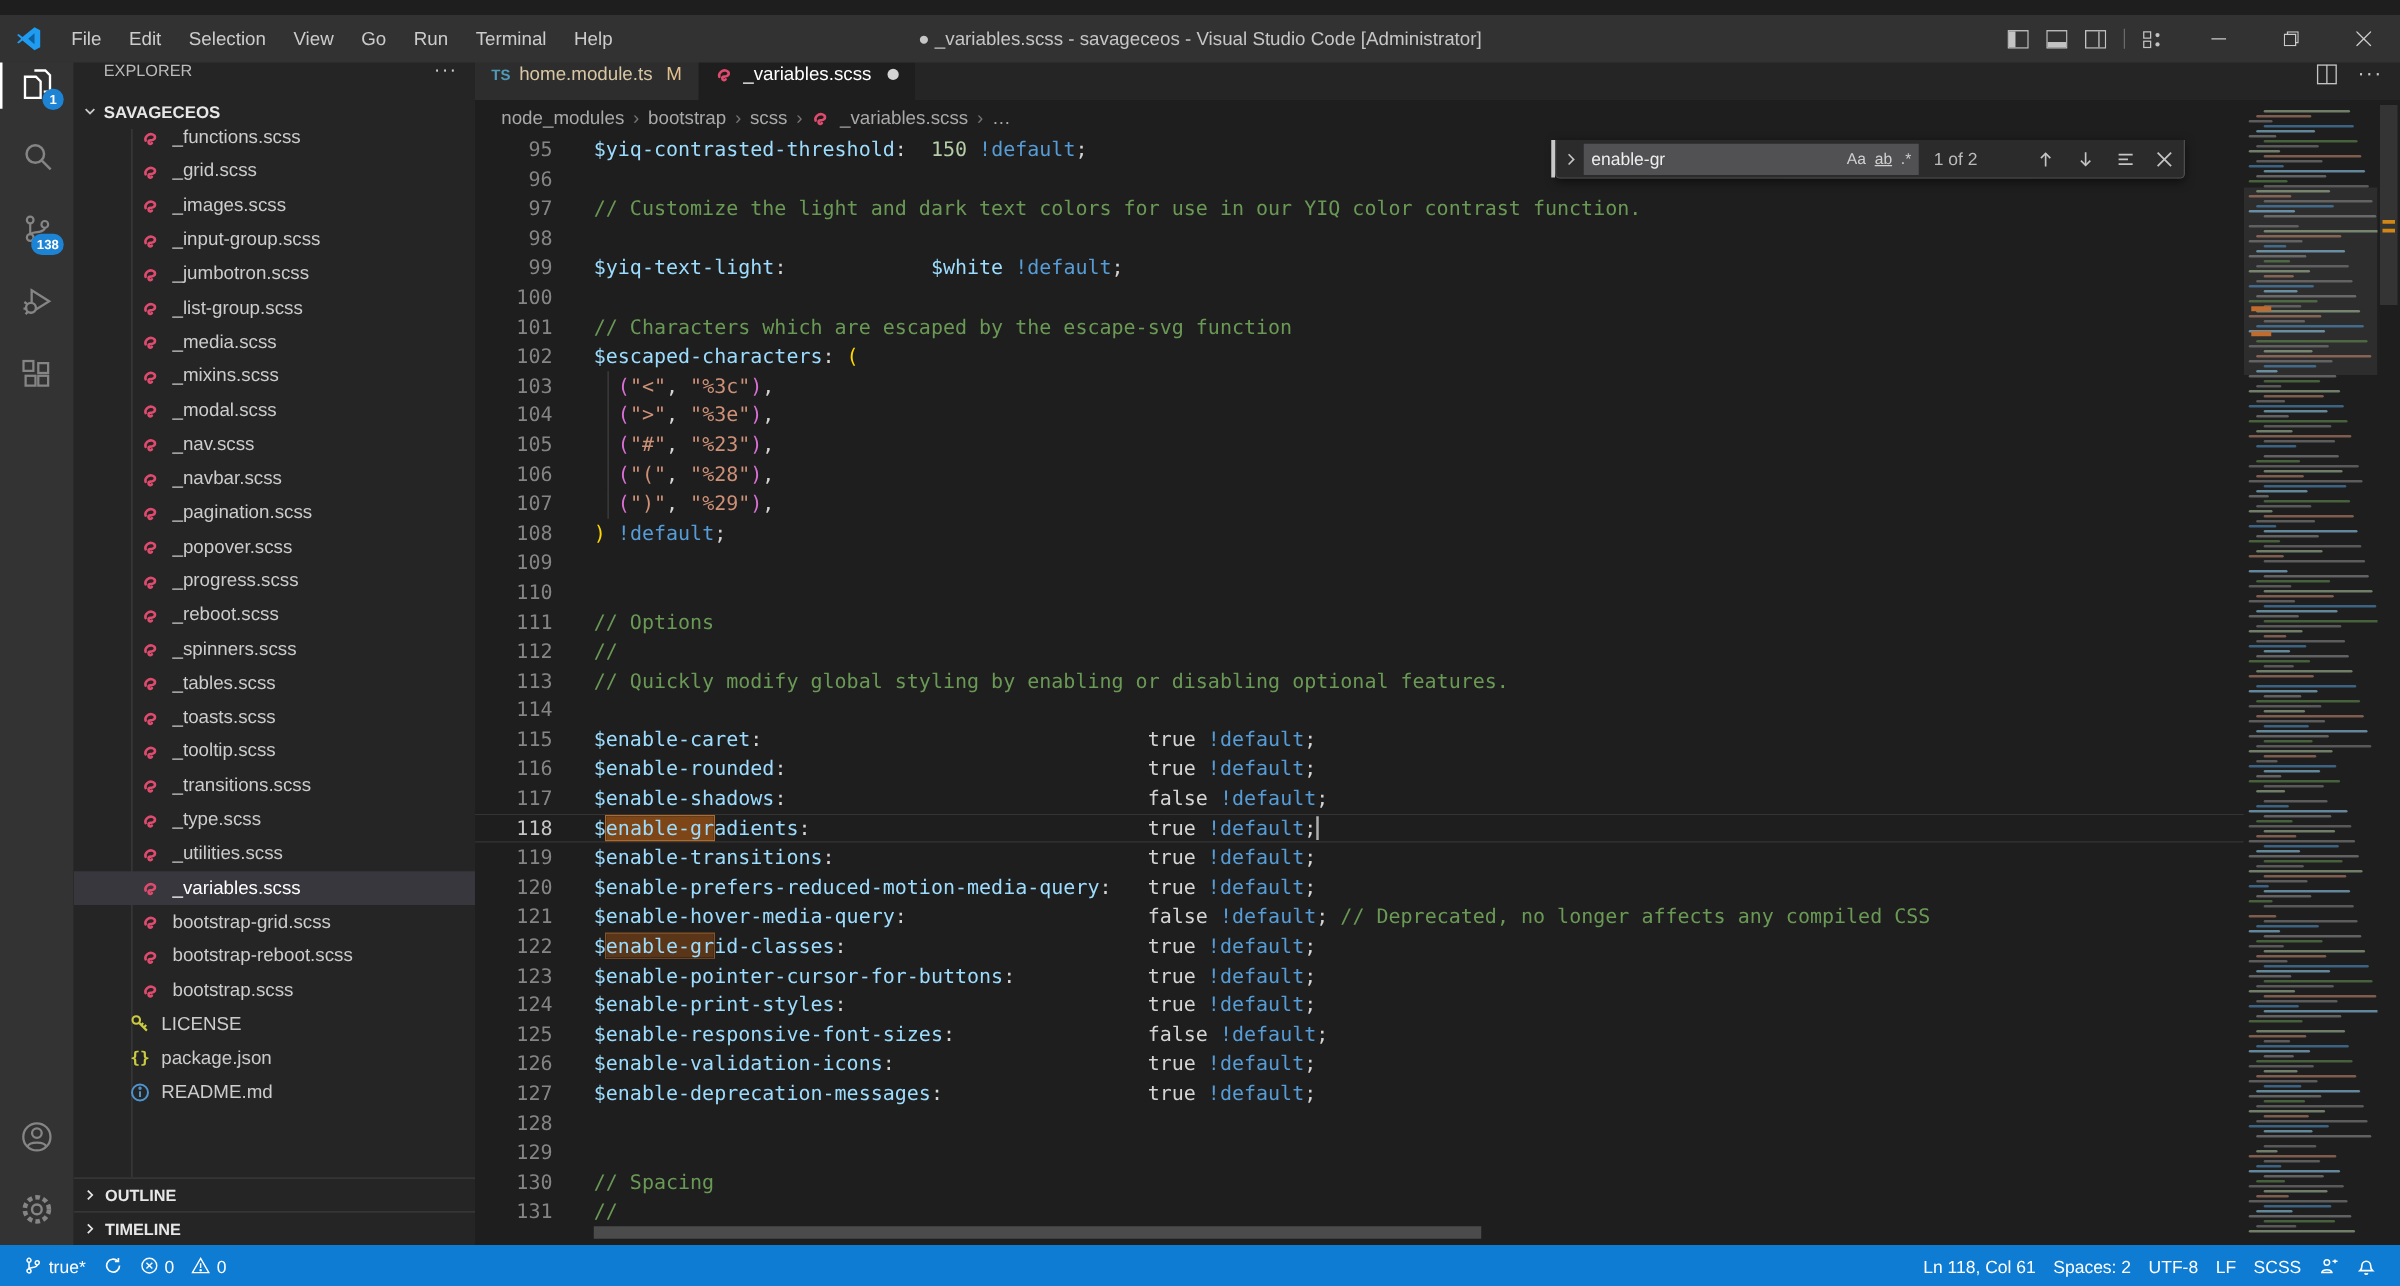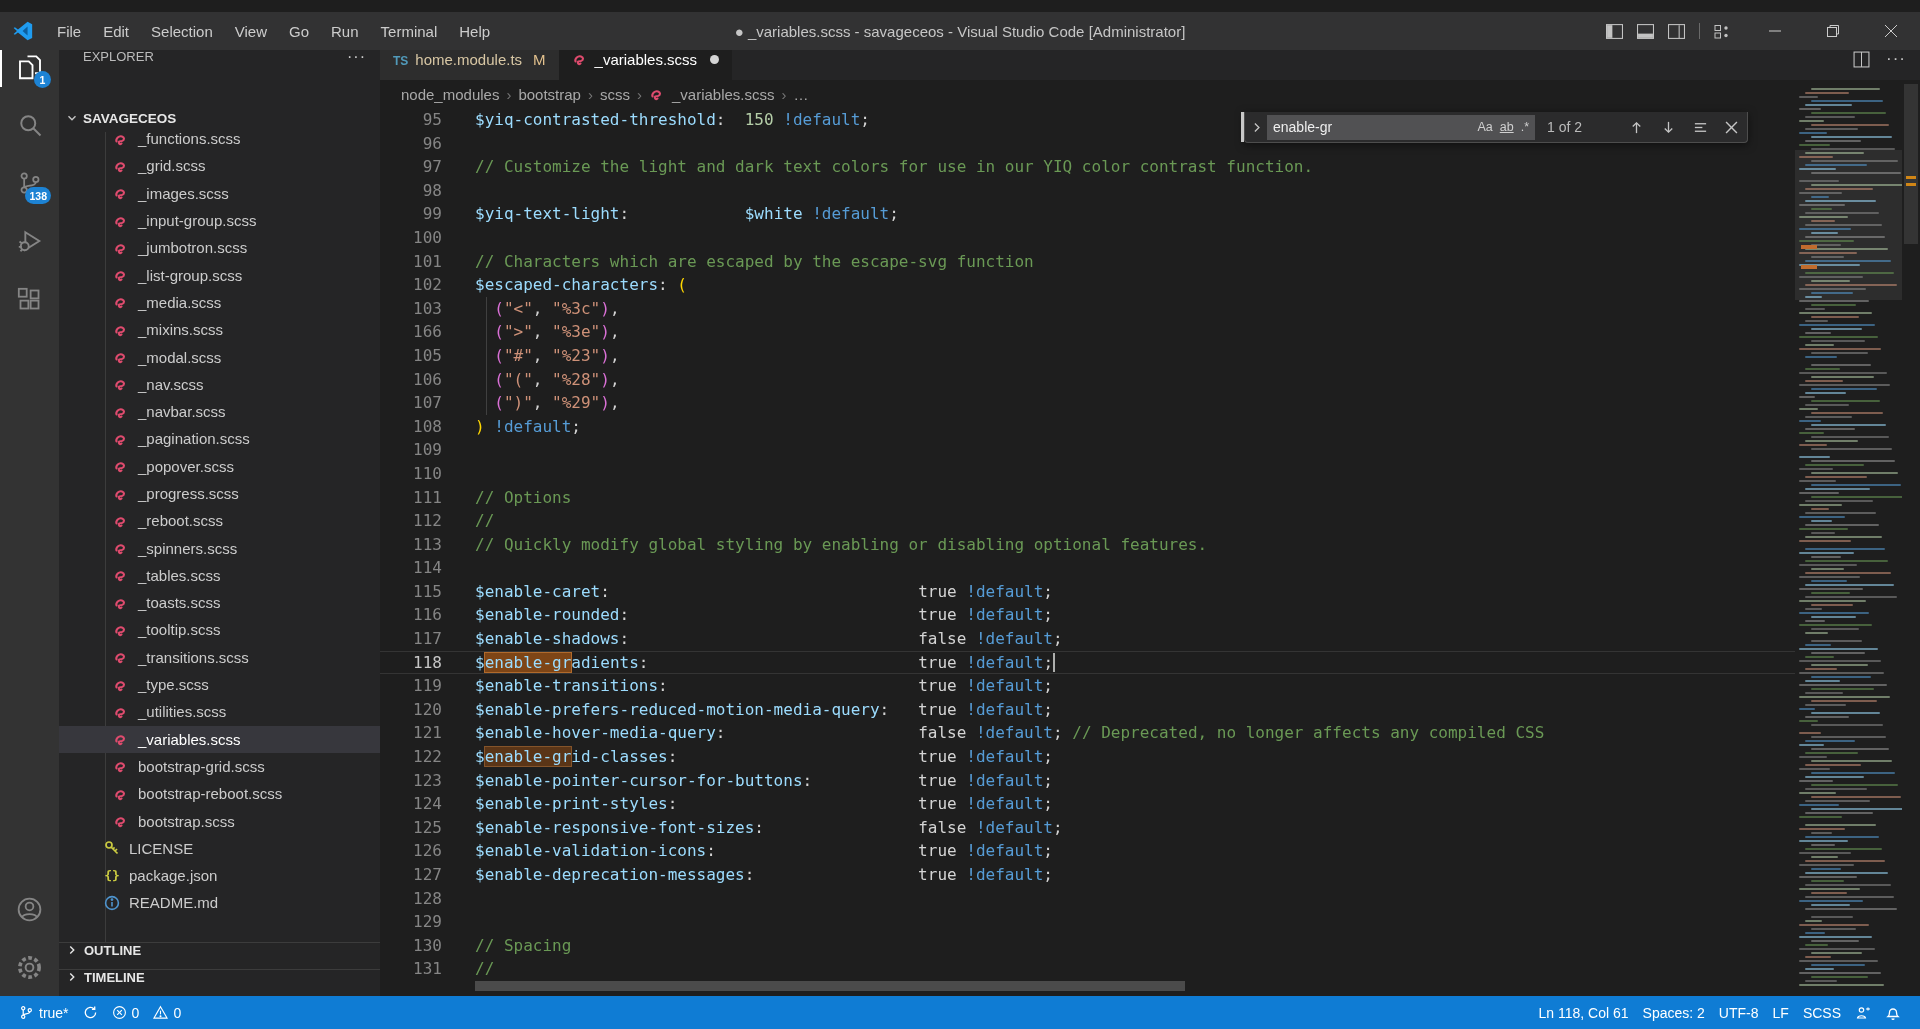--- a/index.html
+++ b/index.html
@@ -30,31 +30,31 @@
   .ab-badge { position:absolute; right:8px; bottom:8px; min-width:17px; height:17px; padding:0 4px;
     border-radius:9px; background:#1d83d4; color:#fff; font-size:10.5px; display:flex; align-items:center;
     justify-content:center; font-weight:bold; }
   .ab-bottom { margin-top:auto; }
 
   
   .sidebar { width:321px; background:#252526; display:flex; flex-direction:column; color:#cccccc; overflow:hidden; }
   .sb-header { height:37px; display:flex; align-items:center; padding:0 14px 0 24px; font-size:13px; color:#bbbbbb; }
   .sb-header .dots { margin-left:auto; font-size:16px; letter-spacing:1px; color:#cccccc; }
   .sb-section { height:28px; display:flex; align-items:center; font-weight:bold; font-size:13.5px; color:#e7e7e7;
-    padding-left:6px;margin-top:29px; }
+    padding-left:6px; }
   .sb-section .chev { margin-right:4px; color:#c5c5c5; }
   .tree { flex:1; overflow:hidden; position:relative; }
   .tree-guide { position:absolute; left:46px; top:0; bottom:0; width:1px; background:#3c3c3c; }
   .file-row { height:27.3px; display:flex; align-items:center; font-size:15px; color:#cccccc; padding-left:53px;
     white-space:nowrap; position:relative; }
   .file-row.root { padding-left:44px; }
   .file-row.sel { background:#37373d; color:#ffffff; }
   .file-row .fic { width:18px; height:18px; margin-right:8px; display:inline-flex; align-items:center; justify-content:center; flex:none; }
   .json-ic { color:#CBCB41; font-weight:bold; font-size:13px; font-family:"DejaVu Sans Mono", monospace; }
-  .panel-head { height:27px; display:flex; border-top:1px solid #3c3c3c; font-weight:bold;
+  .panel-head { height:27px; display:flex; align-items:center; border-top:1px solid #3c3c3c; font-weight:bold;
     font-size:13px; color:#e7e7e7; padding-left:6px; gap:5px; }
 
   
   .editor-area { flex:1; position:relative; background:#1e1e1e; overflow:hidden; }
   .tabbar { height:42px; background:#252526; display:flex; align-items:stretch; }
   .tab { display:flex; align-items:center; padding:0 13px; font-size:15px; gap:7px; }
   .tab.inactive { background:#2d2d2d; color:#d8c7a4; }
   .tab.active { background:#1e1e1e; color:#ffffff; }
   .tab .m-badge { color:#E2C08D; margin-left:4px; }
   .tab .dirty { width:9px; height:9px; border-radius:50%; background:#d4d4d4; margin-left:6px; }
@@ -597,21 +597,21 @@
       <div class="code-scroll" id="code">
           <div class="line"><span class="gutter">95</span><span class="ltext"><span class="t-v">$yiq-contrasted-threshold</span><span class="t-p">:  </span><span class="t-n">150</span><span class="t-p"> </span><span class="t-k">!default</span><span class="t-p">;</span></span></div>
           <div class="line"><span class="gutter">96</span><span class="ltext"></span></div>
           <div class="line"><span class="gutter">97</span><span class="ltext"><span class="t-c">// Customize the light and dark text colors for use in our YIQ color contrast function.</span></span></div>
           <div class="line"><span class="gutter">98</span></div>
           <div class="line"><span class="gutter">99</span><span class="ltext"><span class="t-v">$yiq-text-light</span><span class="t-p">:            </span><span class="t-v">$white</span><span class="t-p"> </span><span class="t-k">!default</span><span class="t-p">;</span></span></div>
           <div class="line"><span class="gutter">100</span><span class="ltext"></span></div>
           <div class="line"><span class="gutter">101</span><span class="ltext"><span class="t-c">// Characters which are escaped by the escape-svg function</span></span></div>
           <div class="line"><span class="gutter">102</span><span class="ltext"><span class="t-v">$escaped-characters</span><span class="t-p">: </span><span class="t-g">(</span></span></div>
           <div class="line"><span class="gutter">103</span><span class="guide"></span><span class="ltext"><span class="t-p">  </span><span class="t-m">(</span><span class="t-s">"&lt;"</span><span class="t-p">, </span><span class="t-s">"%3c"</span><span class="t-m">)</span><span class="t-p">,</span></span></div>
-          <div class="line"><span class="gutter">166</span><span class="guide"></span><span class="ltext"><span class="t-p">  </span><span class="t-m">(</span><span class="t-s">"&gt;"</span><span class="t-p">, </span><span class="t-s">"%3e"</span><span class="t-m">)</span><span class="t-p">,</span></span></div>
+          <div class="line"><span class="gutter">104</span><span class="guide"></span><span class="ltext"><span class="t-p">  </span><span class="t-m">(</span><span class="t-s">"&gt;"</span><span class="t-p">, </span><span class="t-s">"%3e"</span><span class="t-m">)</span><span class="t-p">,</span></span></div>
           <div class="line"><span class="gutter">105</span><span class="guide"></span><span class="ltext"><span class="t-p">  </span><span class="t-m">(</span><span class="t-s">"#"</span><span class="t-p">, </span><span class="t-s">"%23"</span><span class="t-m">)</span><span class="t-p">,</span></span></div>
           <div class="line"><span class="gutter">106</span><span class="guide"></span><span class="ltext"><span class="t-p">  </span><span class="t-m">(</span><span class="t-s">"("</span><span class="t-p">, </span><span class="t-s">"%28"</span><span class="t-m">)</span><span class="t-p">,</span></span></div>
           <div class="line"><span class="gutter">107</span><span class="guide"></span><span class="ltext"><span class="t-p">  </span><span class="t-m">(</span><span class="t-s">")"</span><span class="t-p">, </span><span class="t-s">"%29"</span><span class="t-m">)</span><span class="t-p">,</span></span></div>
           <div class="line"><span class="gutter">108</span><span class="ltext"><span class="t-g">)</span><span class="t-p"> </span><span class="t-k">!default</span><span class="t-p">;</span></span></div>
           <div class="line"><span class="gutter">109</span><span class="ltext"></span></div>
           <div class="line"><span class="gutter">110</span><span class="ltext"></span></div>
           <div class="line"><span class="gutter">111</span><span class="ltext"><span class="t-c">// Options</span></span></div>
           <div class="line"><span class="gutter">112</span><span class="ltext"><span class="t-c">//</span></span></div>
           <div class="line"><span class="gutter">113</span><span class="ltext"><span class="t-c">// Quickly modify global styling by enabling or disabling optional features.</span></span></div>
           <div class="line"><span class="gutter">114</span><span class="ltext"></span></div>

